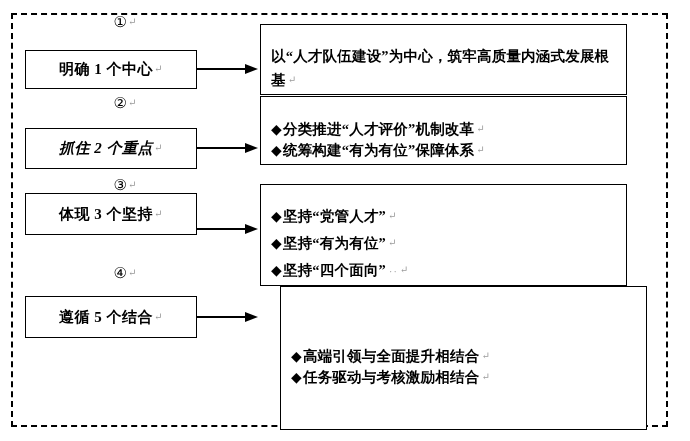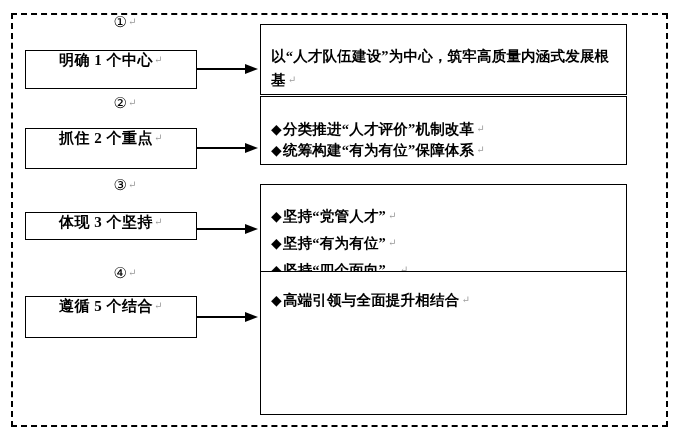--- a/index.html
+++ b/index.html
@@ -51,21 +51,21 @@
   }
 
   
   .left-box {
     position: absolute;
     left: 25px;
     width: 172px;
     border: 1.3px solid #000000;
     box-sizing: border-box;
     display: flex;
-    align-items: flex-start;
+    align-items: center;
     justify-content: center;
     background: #ffffff;
   }
   .left-box .txt {
     font-size: 15px;
     font-weight: bold;
     letter-spacing: 0.5px;
     color: #000000;
     white-space: nowrap;
   }
@@ -171,21 +171,21 @@
   </div>
 
   <div class="right-box" style="top:24px; height:71px;">
     <div class="para"><span>以“人才队伍建设”为中心，筑牢高质量内涵式发展根基</span><span class="ret-gray">↵</span></div>
   </div>
 
   <div class="index-label" style="left:95px; top:95px;">
     <span>②</span><span class="ret">↵</span>
   </div>
 
-  <div class="left-box" style="top:128px; height:41px;">
+  <div class="left-box" style="top:128px; height:41px;font-style:italic;">
     <span class="txt"><span>抓住 2 个重点</span><span class="ret">↵</span></span>
   </div>
 
   <div class="arrow" style="top:143px;">
     <div class="shaft"></div>
     <div class="head"></div>
   </div>
 
   <div class="right-box" style="top:96px; height:69px; justify-content:center;">
     <div class="bullet-row">
@@ -193,21 +193,21 @@
     </div>
     <div class="bullet-row">
       <span class="dia">◆</span><span>统筹构建“有为有位”保障体系</span><span class="ret-gray">↵</span>
     </div>
   </div>
 
   <div class="index-label" style="left:95px; top:177px;">
     <span>③</span><span class="ret">↵</span>
   </div>
 
-  <div class="left-box" style="top:212px; height:28px;">
+  <div class="left-box" style="top:193px; height:42px;">
     <span class="txt"><span>体现 3 个坚持</span><span class="ret">↵</span></span>
   </div>
 
   <div class="arrow" style="top:224px;">
     <div class="shaft"></div>
     <div class="head"></div>
   </div>
 
   <div class="right-box" style="top:184px; height:102px; justify-content:space-around;">
     <div class="bullet-row">
@@ -227,19 +227,22 @@
 
   <div class="left-box" style="top:296px; height:42px;">
     <span class="txt"><span>遵循 5 个结合</span><span class="ret">↵</span></span>
   </div>
 
   <div class="arrow" style="top:312px;">
     <div class="shaft"></div>
     <div class="head"></div>
   </div>
 
-  <div class="right-box" style="top:271px; height:144px; justify-content:flex-start;">
+  <div class="right-box" style="top:286px; height:144px; justify-content:center;margin-left:20px;">
     <div class="bullet-row">
       <span class="dia">◆</span><span>高端引领与全面提升相结合</span><span class="ret-gray">↵</span>
     </div>
+    <div class="bullet-row">
+      <span class="dia">◆</span><span>任务驱动与考核激励相结合</span><span class="ret-gray">↵</span>
+    </div>
   </div>
 
 </div>
 
 </body></html>

